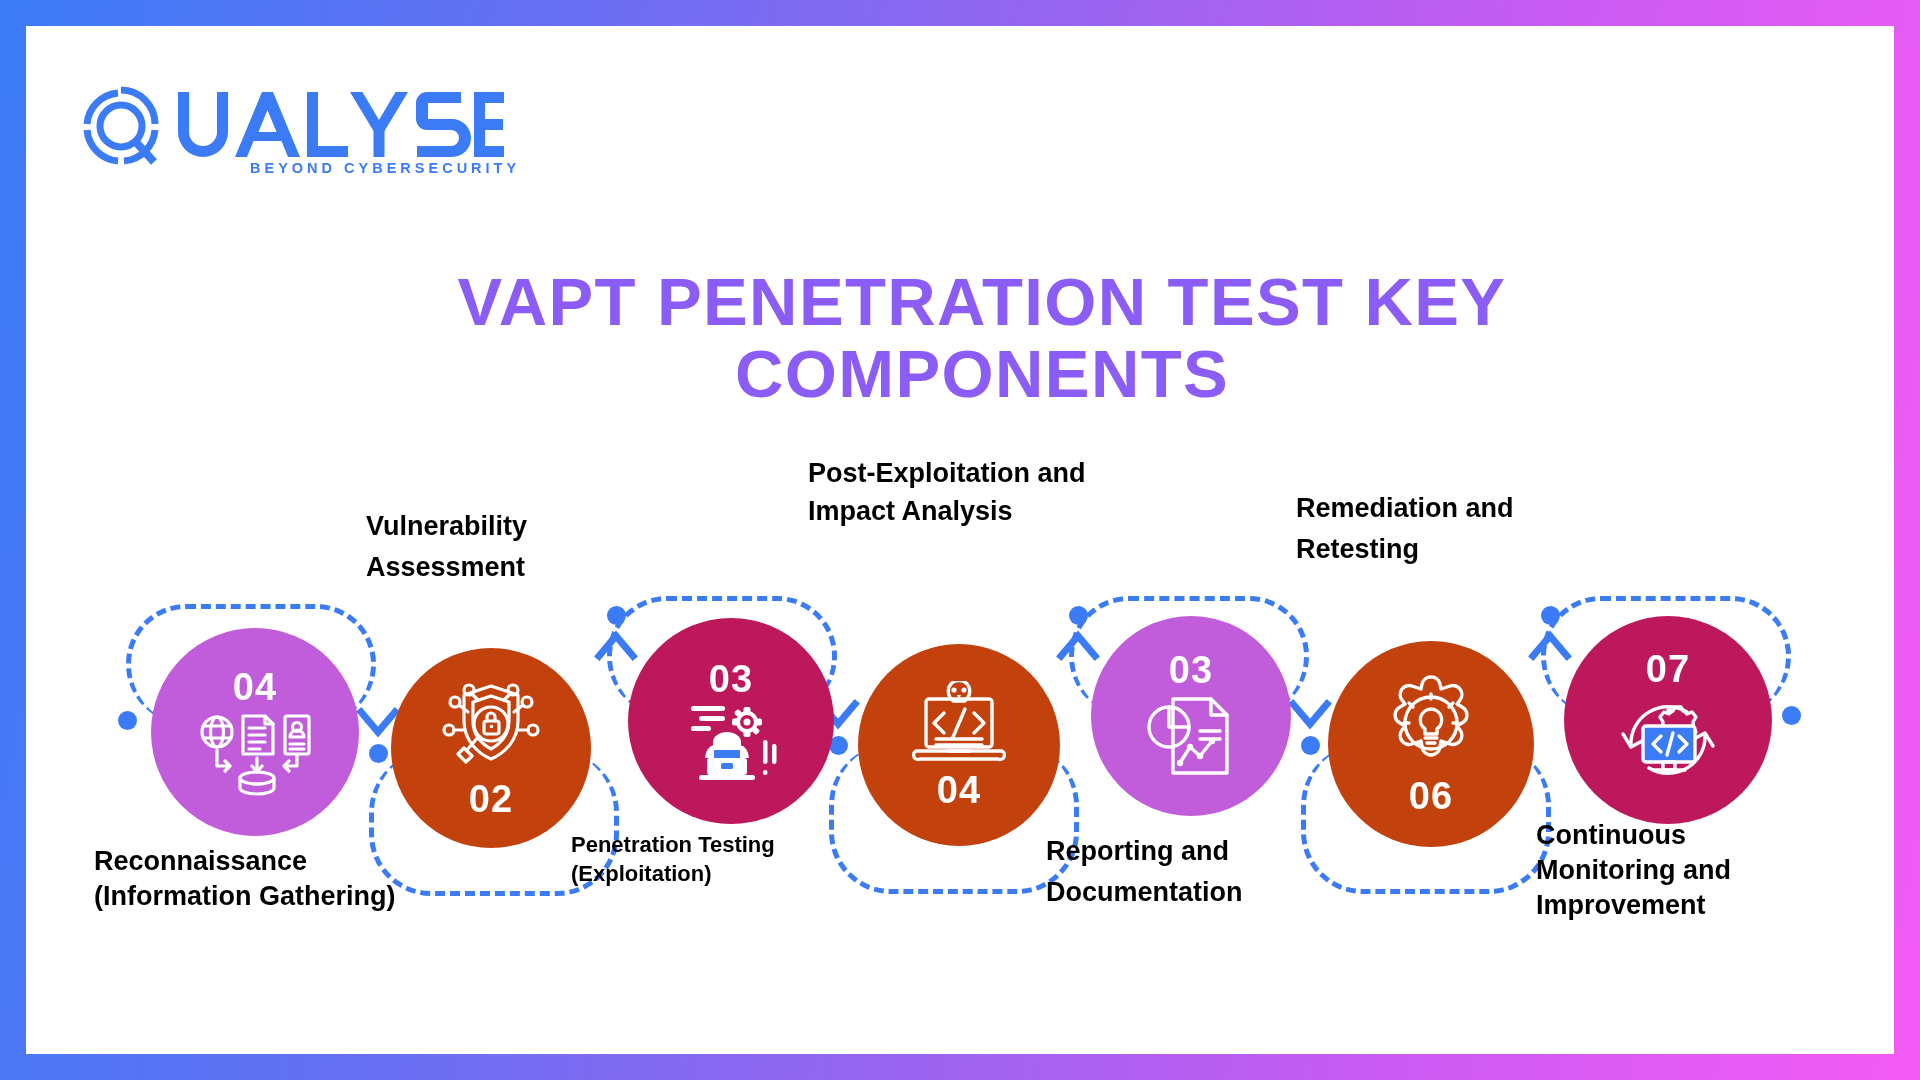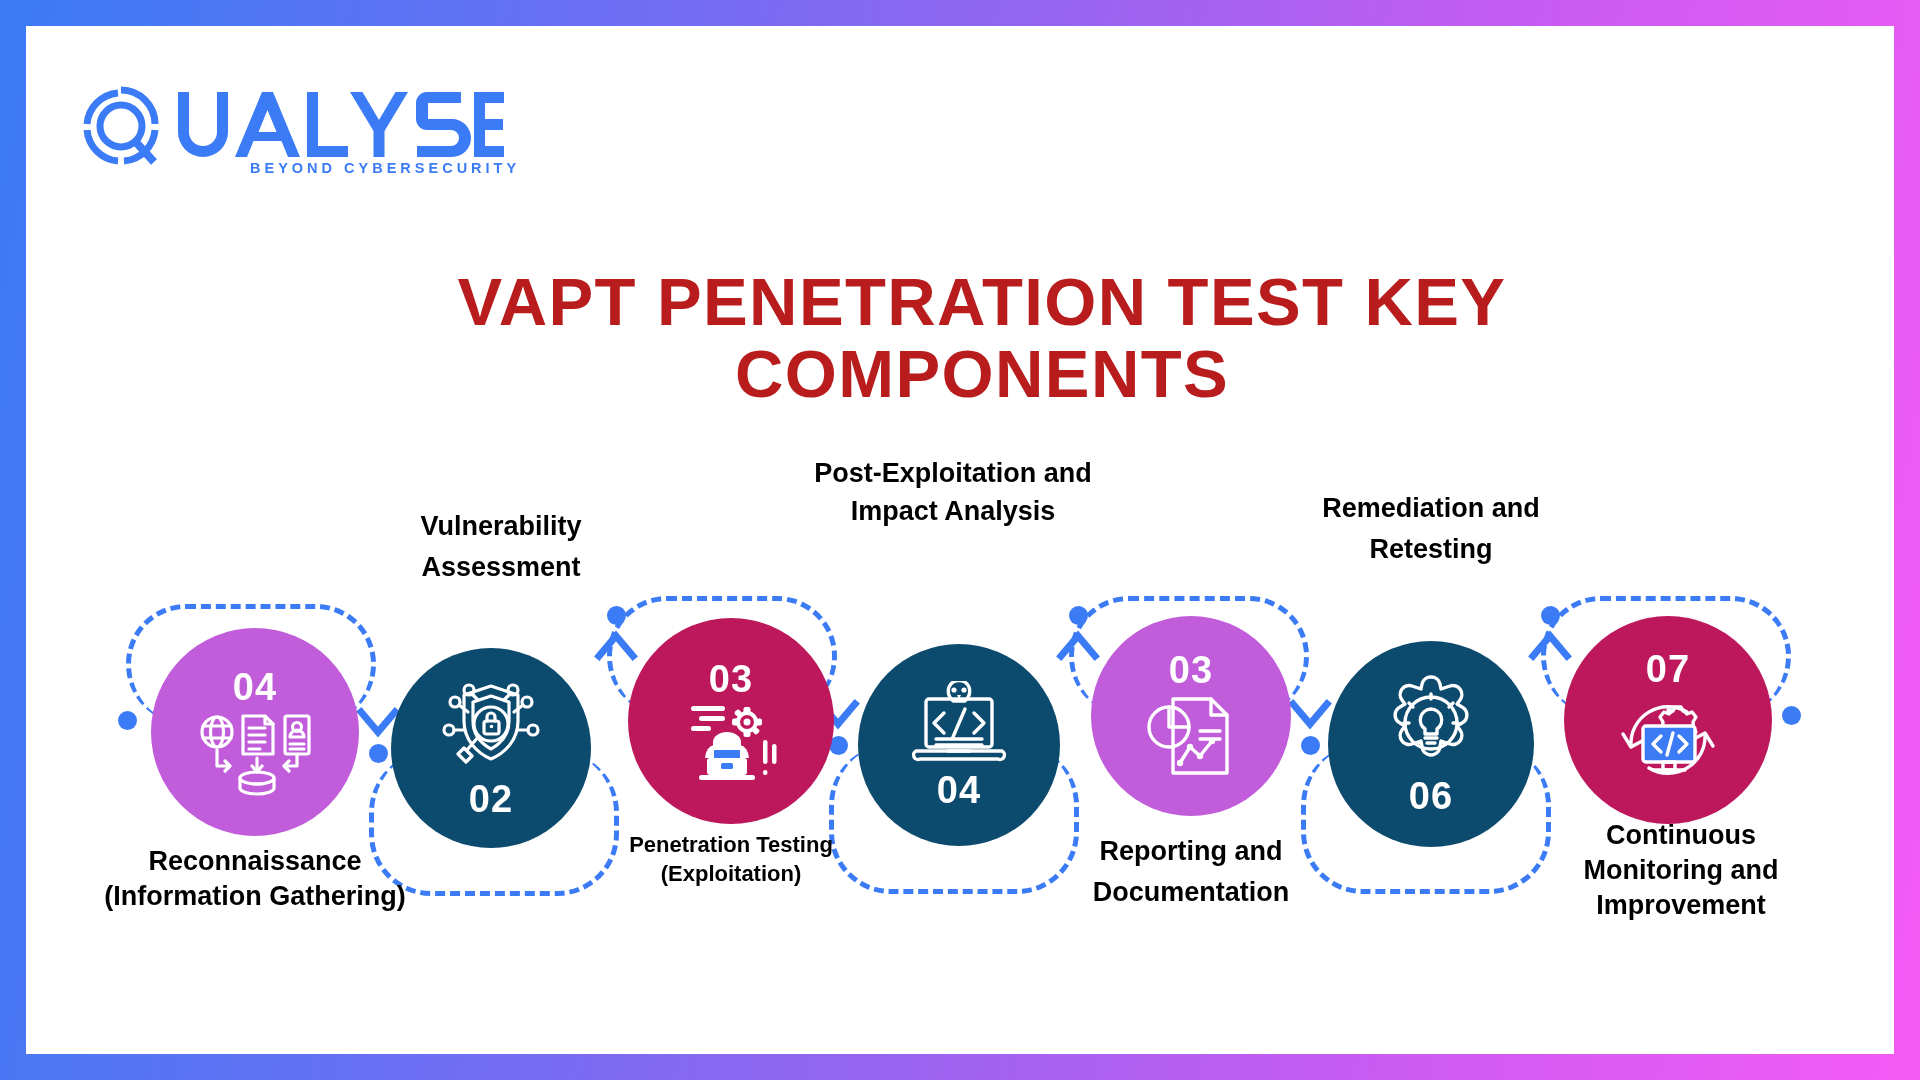--- a/index.html
+++ b/index.html
@@ -24,51 +24,51 @@
   .logo-tag {
     position:absolute; left:172px; top:76px;
     font-size:14.5px; font-weight:700; letter-spacing:4.0px;
     color:#3b7bf6; white-space:nowrap;
   }
 
   
   .title {
     position:absolute; left:0; right:0; top:240px;
     text-align:center;
-    color:#b91c1c;
+    color:#8b5cf6;
     font-weight:800;
     font-size:67px;
     line-height:1.08;
     letter-spacing:1.4px;
     padding-left:44px;
   }
   .title .l2 { display:block; }
 
   
   .flow { position:absolute; left:0; top:500px; width:1920px; height:480px; }
 
   .step { position:absolute; }
   .bubble {
     position:absolute;
     border-radius:50%;
     display:flex; flex-direction:column;
     align-items:center; justify-content:center;
   }
   .bubble.purple { background:#c15ddb; }
-  .bubble.navy   { background:#0c4a6e; }
+  .bubble.navy   { background:#c2410c; }
   .bubble.blue   { background:#be185d; }
 
   .num {
     color:#ffffff; font-weight:800; letter-spacing:1px; line-height:1;
   }
   .icon-wrap { display:block; line-height:0; }
 
   .caption {
     position:absolute;
-    text-align:center;
+    text-align:left;
     font-weight:800;
     color:#000000;
     line-height:1.30;
   }
 
   
   .bracket {
     position:absolute;
     border:5px dashed #3b7bf6;
     border-radius:62px;

